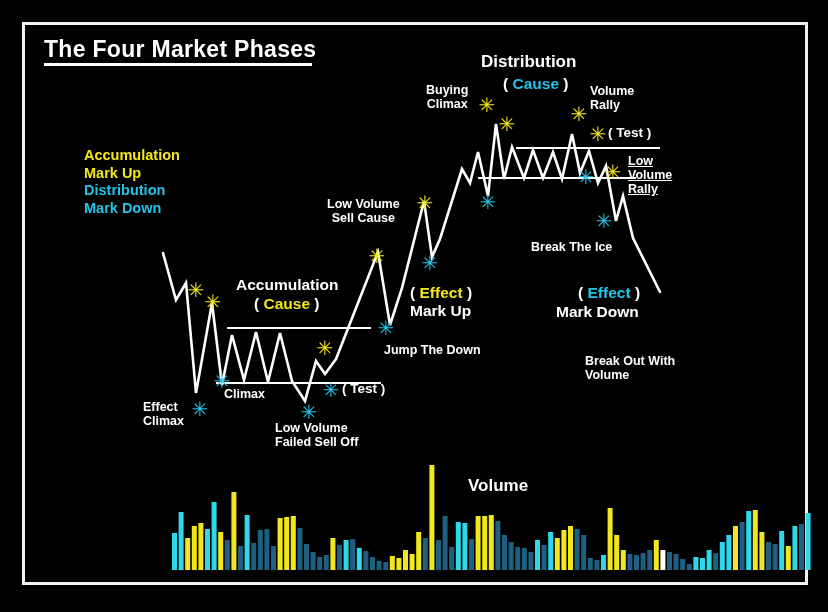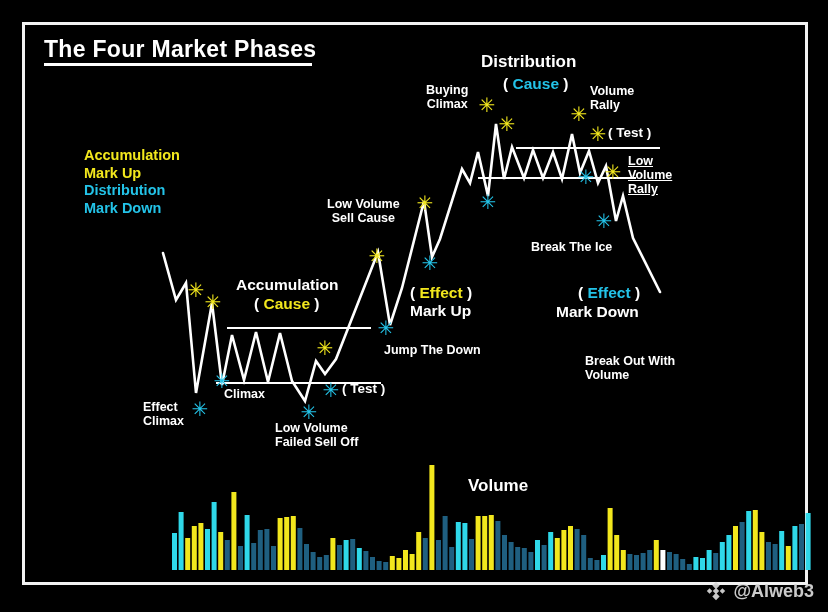--- a/index.html
+++ b/index.html
@@ -334,28 +334,14 @@
       <rect x="759.40" y="532.00" width="5" height="38" fill="#f2e71d"></rect>
       <rect x="766.00" y="542.00" width="5" height="28" fill="#1f5f80"></rect>
       <rect x="772.60" y="544.00" width="5" height="26" fill="#1f5f80"></rect>
       <rect x="779.20" y="531.00" width="5" height="39" fill="#2fd8e9"></rect>
       <rect x="785.80" y="546.00" width="5" height="24" fill="#f2e71d"></rect>
       <rect x="792.40" y="526.00" width="5" height="44" fill="#2fd8e9"></rect>
       <rect x="799.00" y="524.00" width="5" height="46" fill="#1f5f80"></rect>
       <rect x="805.60" y="513.00" width="5" height="57" fill="#2fd8e9"></rect>
     </svg>
 
-  <div id="watermark">
-    <span class="wm-logo">
-      <svg viewBox="0 0 24 24" width="22" height="22">
-        <g fill="#d8d8d8">
-          <polygon points="12,2 16,6 12,10 8,6"></polygon>
-          <polygon points="12,14 16,18 12,22 8,18"></polygon>
-          <polygon points="5,9 8,12 5,15 2,12"></polygon>
-          <polygon points="19,9 22,12 19,15 16,12"></polygon>
-          <polygon points="12,8.5 15.5,12 12,15.5 8.5,12"></polygon>
-        </g>
-      </svg>
-    </span>
-    <span>@Alweb3</span>
-  </div>
 
 </div>
 
 </body></html>

